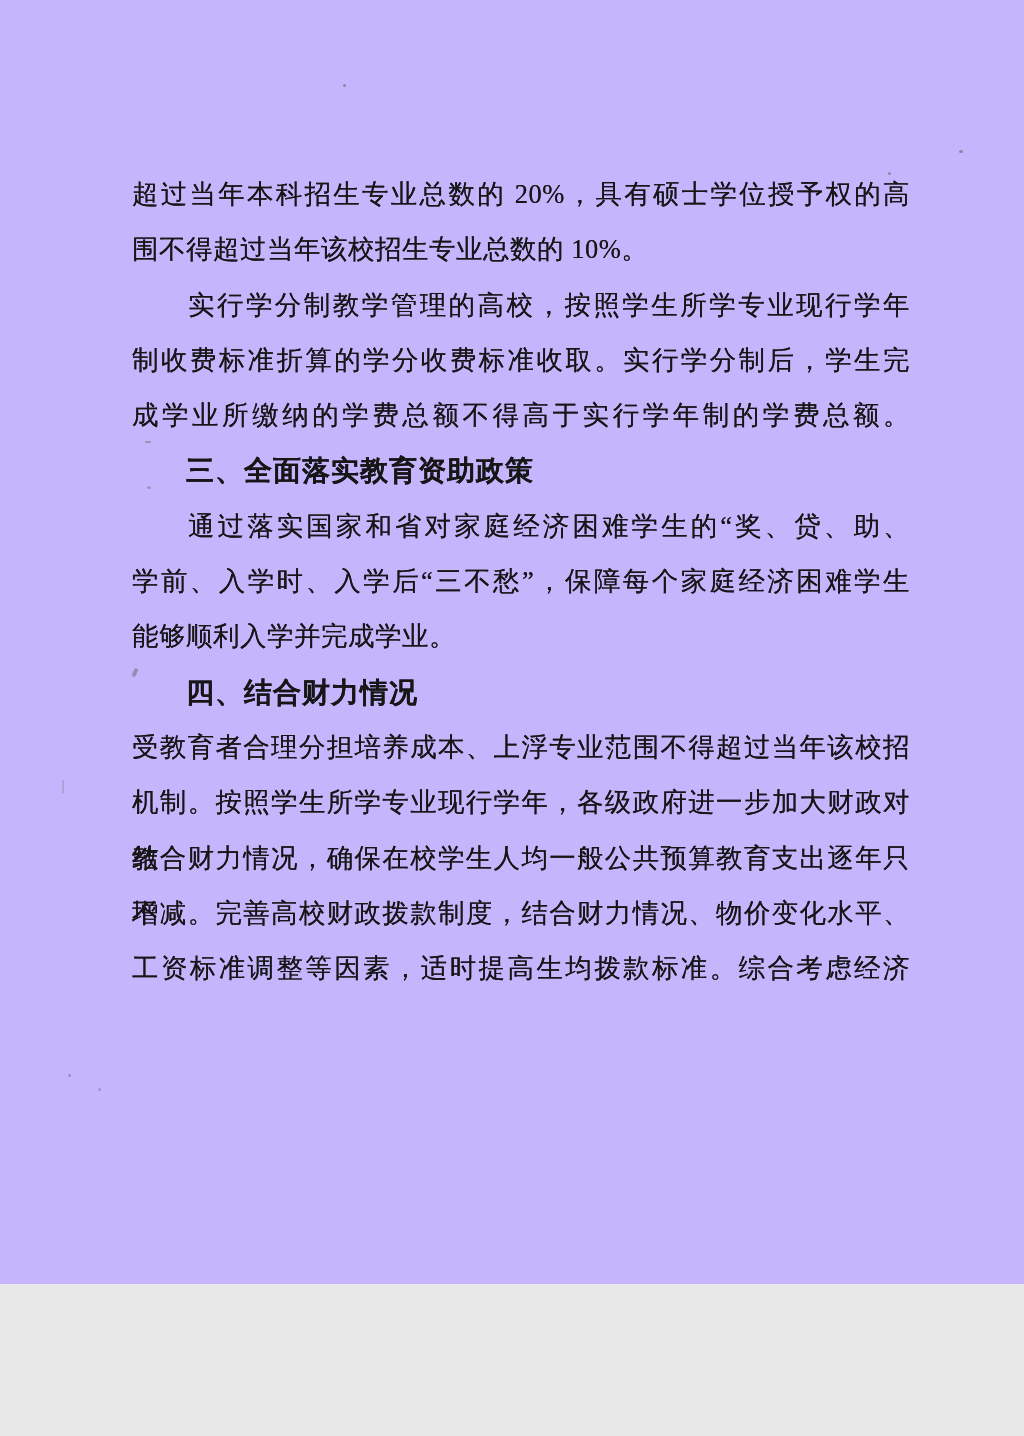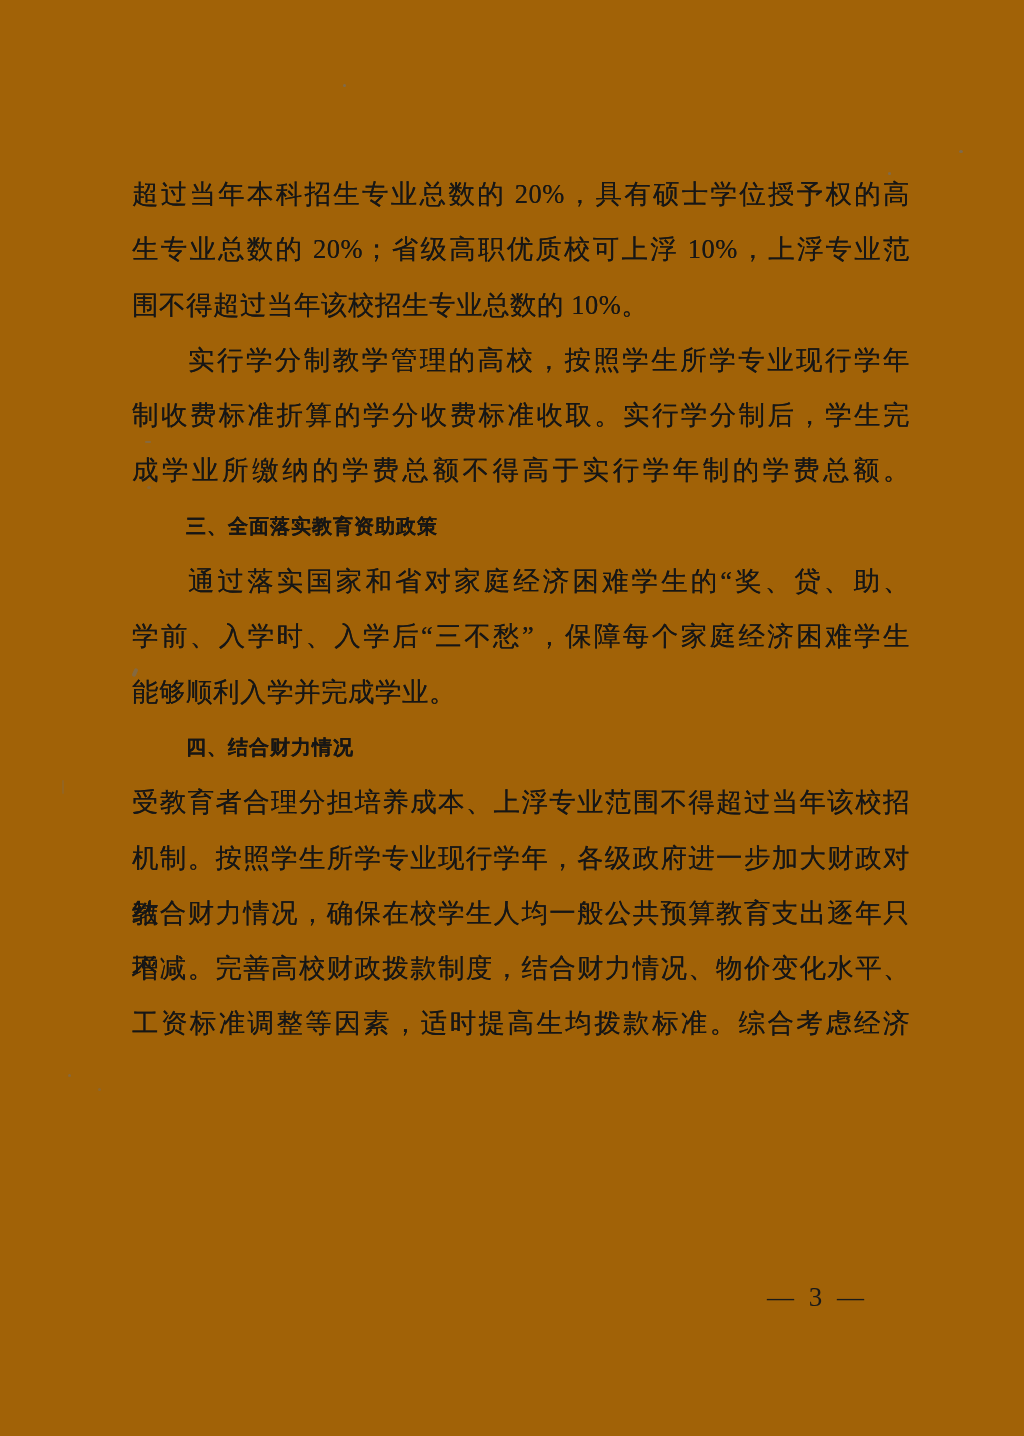--- a/index.html
+++ b/index.html
@@ -3,22 +3,22 @@
 <meta charset="utf-8">
 <style>
   html, body {
     margin: 0;
     padding: 0;
     background: #e8e8e8;
   }
   .page {
     position: relative;
     width: 1024px;
-    height: 1436px;
-    background: #a16207;
+    height: 1284px;
+    background: #c4b5fd;
     overflow: hidden;
     color: #161616;
     font-family: "Liberation Serif", "DejaVu Serif", serif;
   }
   
   .textblock {
     position: absolute;
     left: 132px;
     top: 167px;
     width: 778px;
@@ -47,21 +47,21 @@
   .body-indent {
     text-indent: 56px;
     text-align: justify;
     text-align-last: justify;
     white-space: normal;
   }
   
   .heading {
     font-family: "Liberation Sans", "DejaVu Sans", sans-serif;
     font-weight: bold;
-    font-size: 20px;
+    font-size: 28px;
     text-indent: 54px;
     text-align: left;
     text-align-last: left;
     letter-spacing: 1px;
     text-shadow: 0 0 0.5px rgba(10,10,10,0.9);
   }
   .page-number {
     position: absolute;
     top: 1282px;
     right: 156px;
@@ -87,21 +87,20 @@
   .speck.s8 { left: 68px;  top: 1074px; width: 3px; height: 3px; opacity: 0.5; }
   .speck.s9 { left: 98px;  top: 1088px; width: 3px; height: 3px; opacity: 0.4; }
 </style>
 </head>
 <body>
 
 <div class="page">
 
   <div class="textblock">
       <div class="line body">超过当年本科招生专业总数的 20%，具有硕士学位授予权的高</div>
-      <div class="line body">生专业总数的 20%；省级高职优质校可上浮 10%，上浮专业范</div>
       <div class="line body-end">围不得超过当年该校招生专业总数的 10%。</div>
       <div class="line body-indent">实行学分制教学管理的高校，按照学生所学专业现行学年</div>
       <div class="line body">制收费标准折算的学分收费标准收取。实行学分制后，学生完</div>
       <div class="line body">成学业所缴纳的学费总额不得高于实行学年制的学费总额。</div>
       <div class="line heading">三、全面落实教育资助政策</div>
       <div class="line body-indent">通过落实国家和省对家庭经济困难学生的“奖、贷、助、</div>
       <div class="line body">学前、入学时、入学后“三不愁”，保障每个家庭经济困难学生</div>
       <div class="line body-end">能够顺利入学并完成学业。</div>
       <div class="line heading">四、结合财力情况</div>
       <div class="line body">受教育者合理分担培养成本、上浮专业范围不得超过当年该校招</div>

